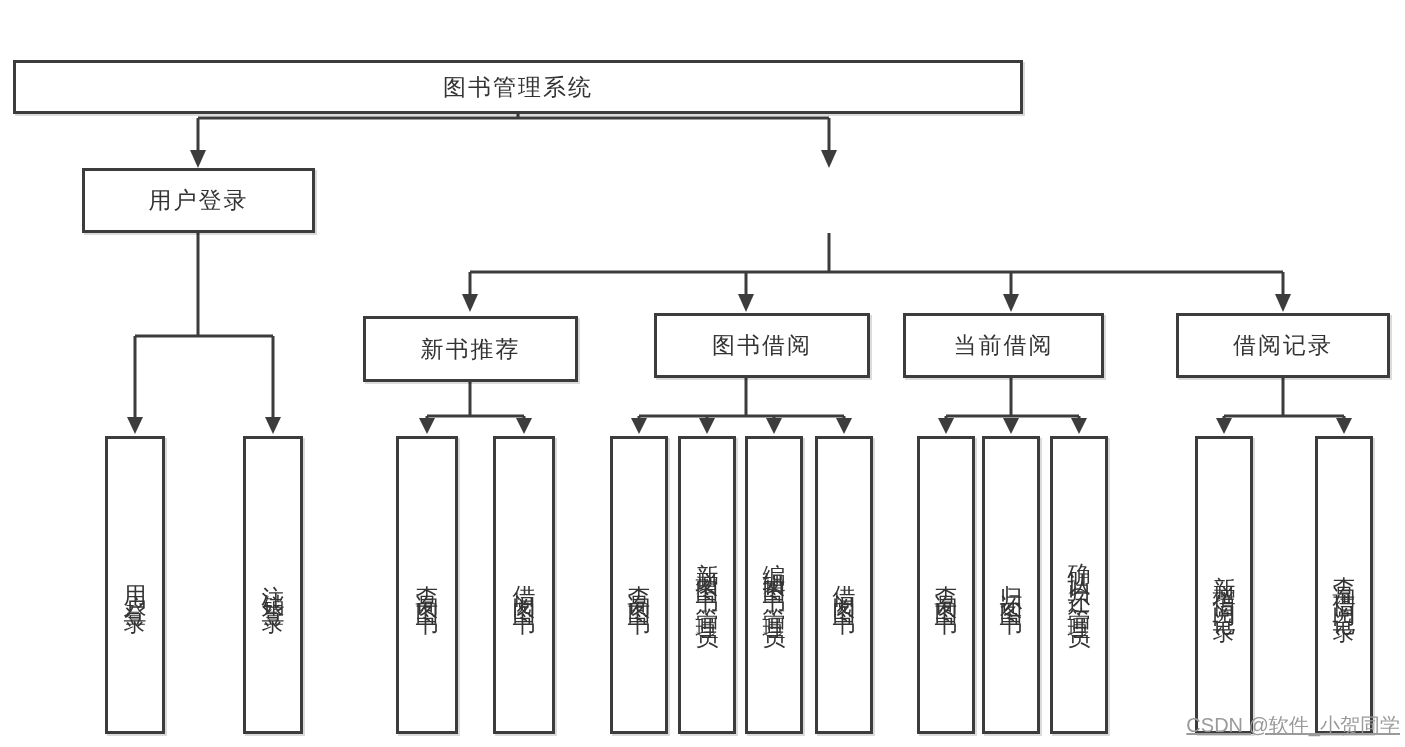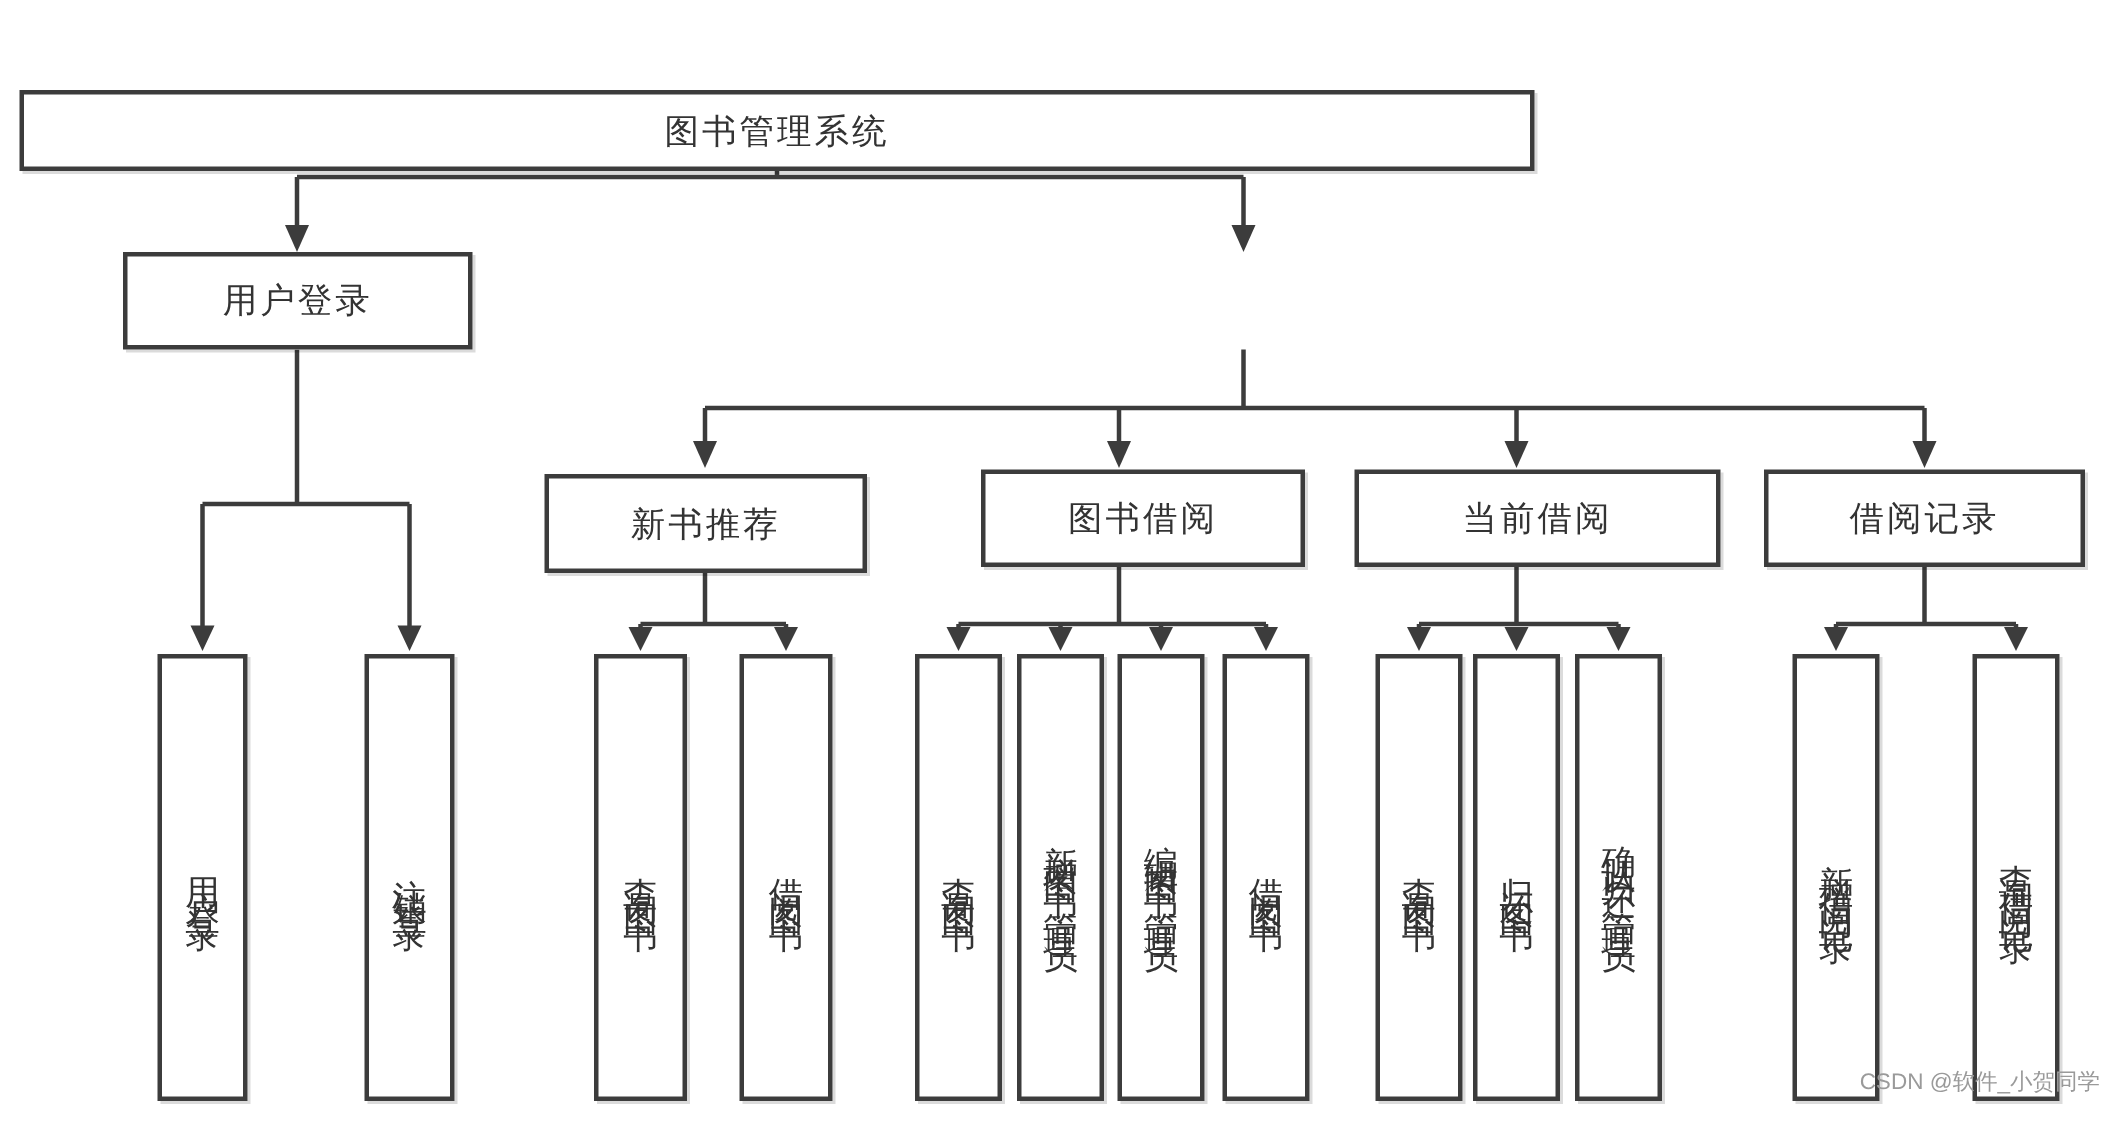--- a/index.html
+++ b/index.html
@@ -21,21 +21,21 @@
     color:var(--text);
   }
   .node.h{font-size:23px;letter-spacing:2px;}
   .node.leaf{top:436px;height:298px;}
   .node.leaf span{
     writing-mode:vertical-rl;text-orientation:mixed;
     font-size:23px;letter-spacing:9px;line-height:1;color:var(--text);
   }
   #watermark{
     position:absolute;left:1186px;top:712px;width:214px;
-    color:#9a9a9a;font-size:15px;white-space:nowrap;text-align:right;
+    color:#9a9a9a;font-size:20px;white-space:nowrap;text-align:right;text-decoration:underline;
   }
   .cline{stroke:var(--line);stroke-width:3;fill:none;}
   .ahead{fill:var(--line);stroke:none;}
 </style>
 </head>
 <body>
 
 <div id="stage">
 
   <svg id="connectors" viewBox="0 0 1405 747" xmlns="http://www.w3.org/2000/svg">
@@ -95,21 +95,21 @@
   <div class="node h" style="left:82px;top:168px;width:233px;height:65px;">
     <span>用户登录</span>
   </div>
 
   <div class="node h" style="left:363px;top:316px;width:215px;height:66px;">
     <span>新书推荐</span>
   </div>
   <div class="node h" style="left:638px;top:313px;width:216px;height:65px;margin-left:16px;">
     <span>图书借阅</span>
   </div>
-  <div class="node h" style="left:903px;top:313px;width:244px;height:65px;">
+  <div class="node h" style="left:903px;top:313px;width:201px;height:65px;">
     <span>当前借阅</span>
   </div>
   <div class="node h" style="left:1176px;top:313px;width:214px;height:65px;">
     <span>借阅记录</span>
   </div>
 
   <div class="node leaf" style="left:105px;width:60px;">
     <span>用户登录</span>
   </div>
   <div class="node leaf" style="left:243px;width:60px;">

